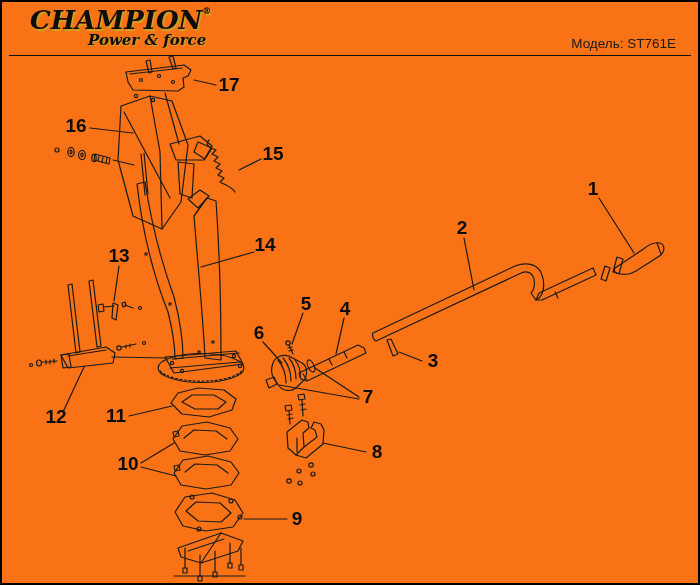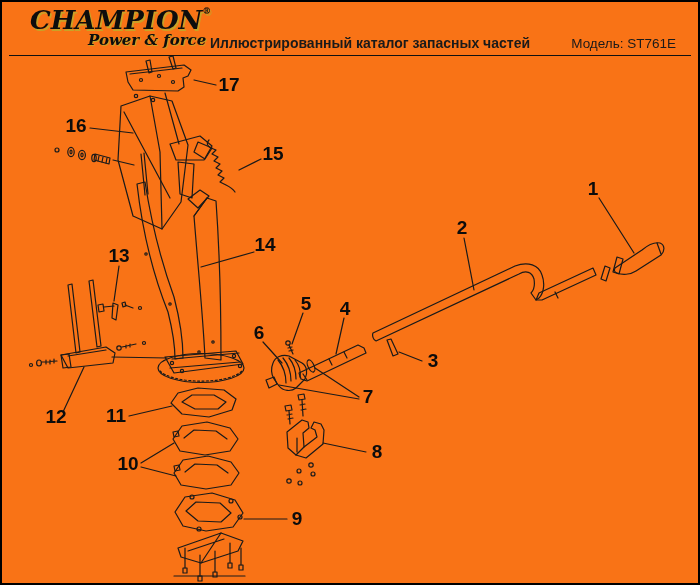--- a/index.html
+++ b/index.html
@@ -52,21 +52,20 @@
 </head>
 <body>
 
 <div class="page">
 
   <div class="header">
     <div class="brand">
       <div class="brand-name"><span>CHAMPION</span><span class="brand-reg">®</span></div>
       <div class="brand-tagline">Power &amp; force</div>
     </div>
-    <div class="doc-title">Иллюстрированный каталог запасных частей</div>
     <div class="doc-model">Модель: ST761E</div>
   </div>
   <div class="header-rule"></div>
 
   <svg class="diagram" width="700" height="585" viewBox="0 0 700 585">
 
     <g>
       <line class="guide" x1="163" y1="91" x2="177" y2="142"></line>
       <line class="guide" x1="110" y1="355" x2="165" y2="356"></line>
       <line class="guide" x1="111" y1="158" x2="132" y2="163"></line>

